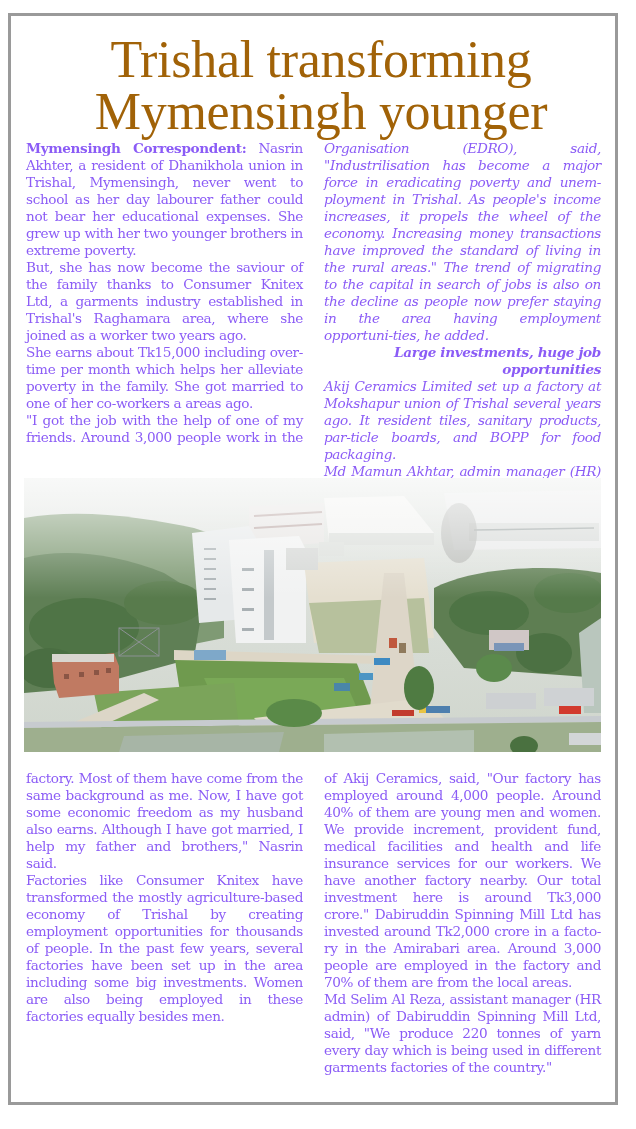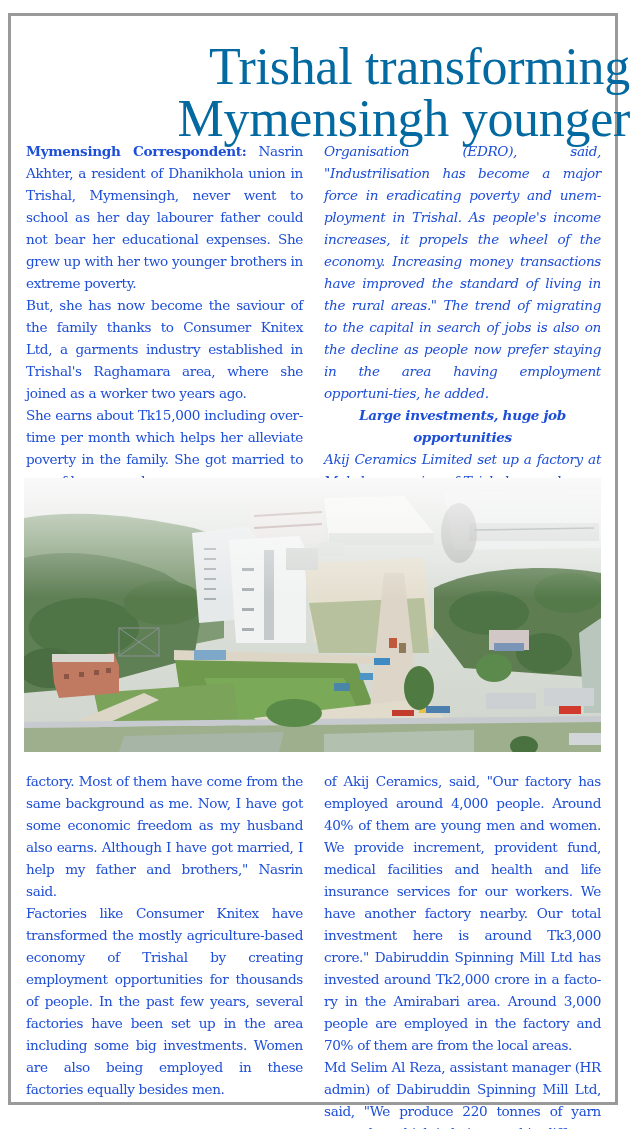--- a/index.html
+++ b/index.html
@@ -1,29 +1,29 @@
 <!DOCTYPE html>
 <html><head>
   <meta charset="utf-8">
   <style>
     html, body { margin: 0; padding: 0; background: #ffffff; }
     body { width: 636px; height: 1129px; position: relative; overflow: hidden;
            font-family: "DejaVu Serif", "Liberation Serif", serif; color: #1a1a1a; }
     .frame { position: absolute; left: 8px; top: 13px; width: 604px; height: 1086px;
              border: 3px solid #9a9a9a; background: #ffffff; }
-    .headline { position: absolute; left: 0; top: 10px; width: 604px; margin: 15px;
-                text-align: right; font-family: "Liberation Serif", "DejaVu Serif", serif;
-                font-weight: normal; font-size: 52px; line-height: 52px; color: #0369a1; letter-spacing: -0.3px; }
+    .headline { position: absolute; left: 0; top: 10px; width: 604px; margin: 8px;
+                text-align: center; font-family: "Liberation Serif", "DejaVu Serif", serif;
+                font-weight: normal; font-size: 52px; line-height: 52px; color: #a16207; letter-spacing: -0.3px; }
     .headline span { display: block; }
-    .col { position: absolute; width: 277px; font-size: 13.6px; line-height: 22px;
-           text-align: justify; hyphens: manual; color: #1d4ed8;
+    .col { position: absolute; width: 277px; font-size: 13.6px; line-height: 17px;
+           text-align: justify; hyphens: manual; color: #8b5cf6;
            font-family: "DejaVu Serif", "Liberation Serif", serif; letter-spacing: -0.35px; }
     .col p { margin: 0; }
     .col b { font-weight: bold; }
-    .col .sub { font-weight: bold; display: block; text-align: center; }
+    .col .sub { font-weight: bold; display: block; text-align: right; }
     .last { text-align-last: justify; }
     .c1t { left: 15px; top: 124px; }
     .c2t { left: 313px; top: 124px; font-style: italic; }
     .c1b { left: 15px; top: 754px; }
     .c2b { left: 313px; top: 754px; }
     .photo { position: absolute; left: 13px; top: 462px; width: 577px; height: 274px; overflow: hidden; background: #d9ddd8; }
     .photo svg { display: block; }
   </style>
 </head>
 <body>

